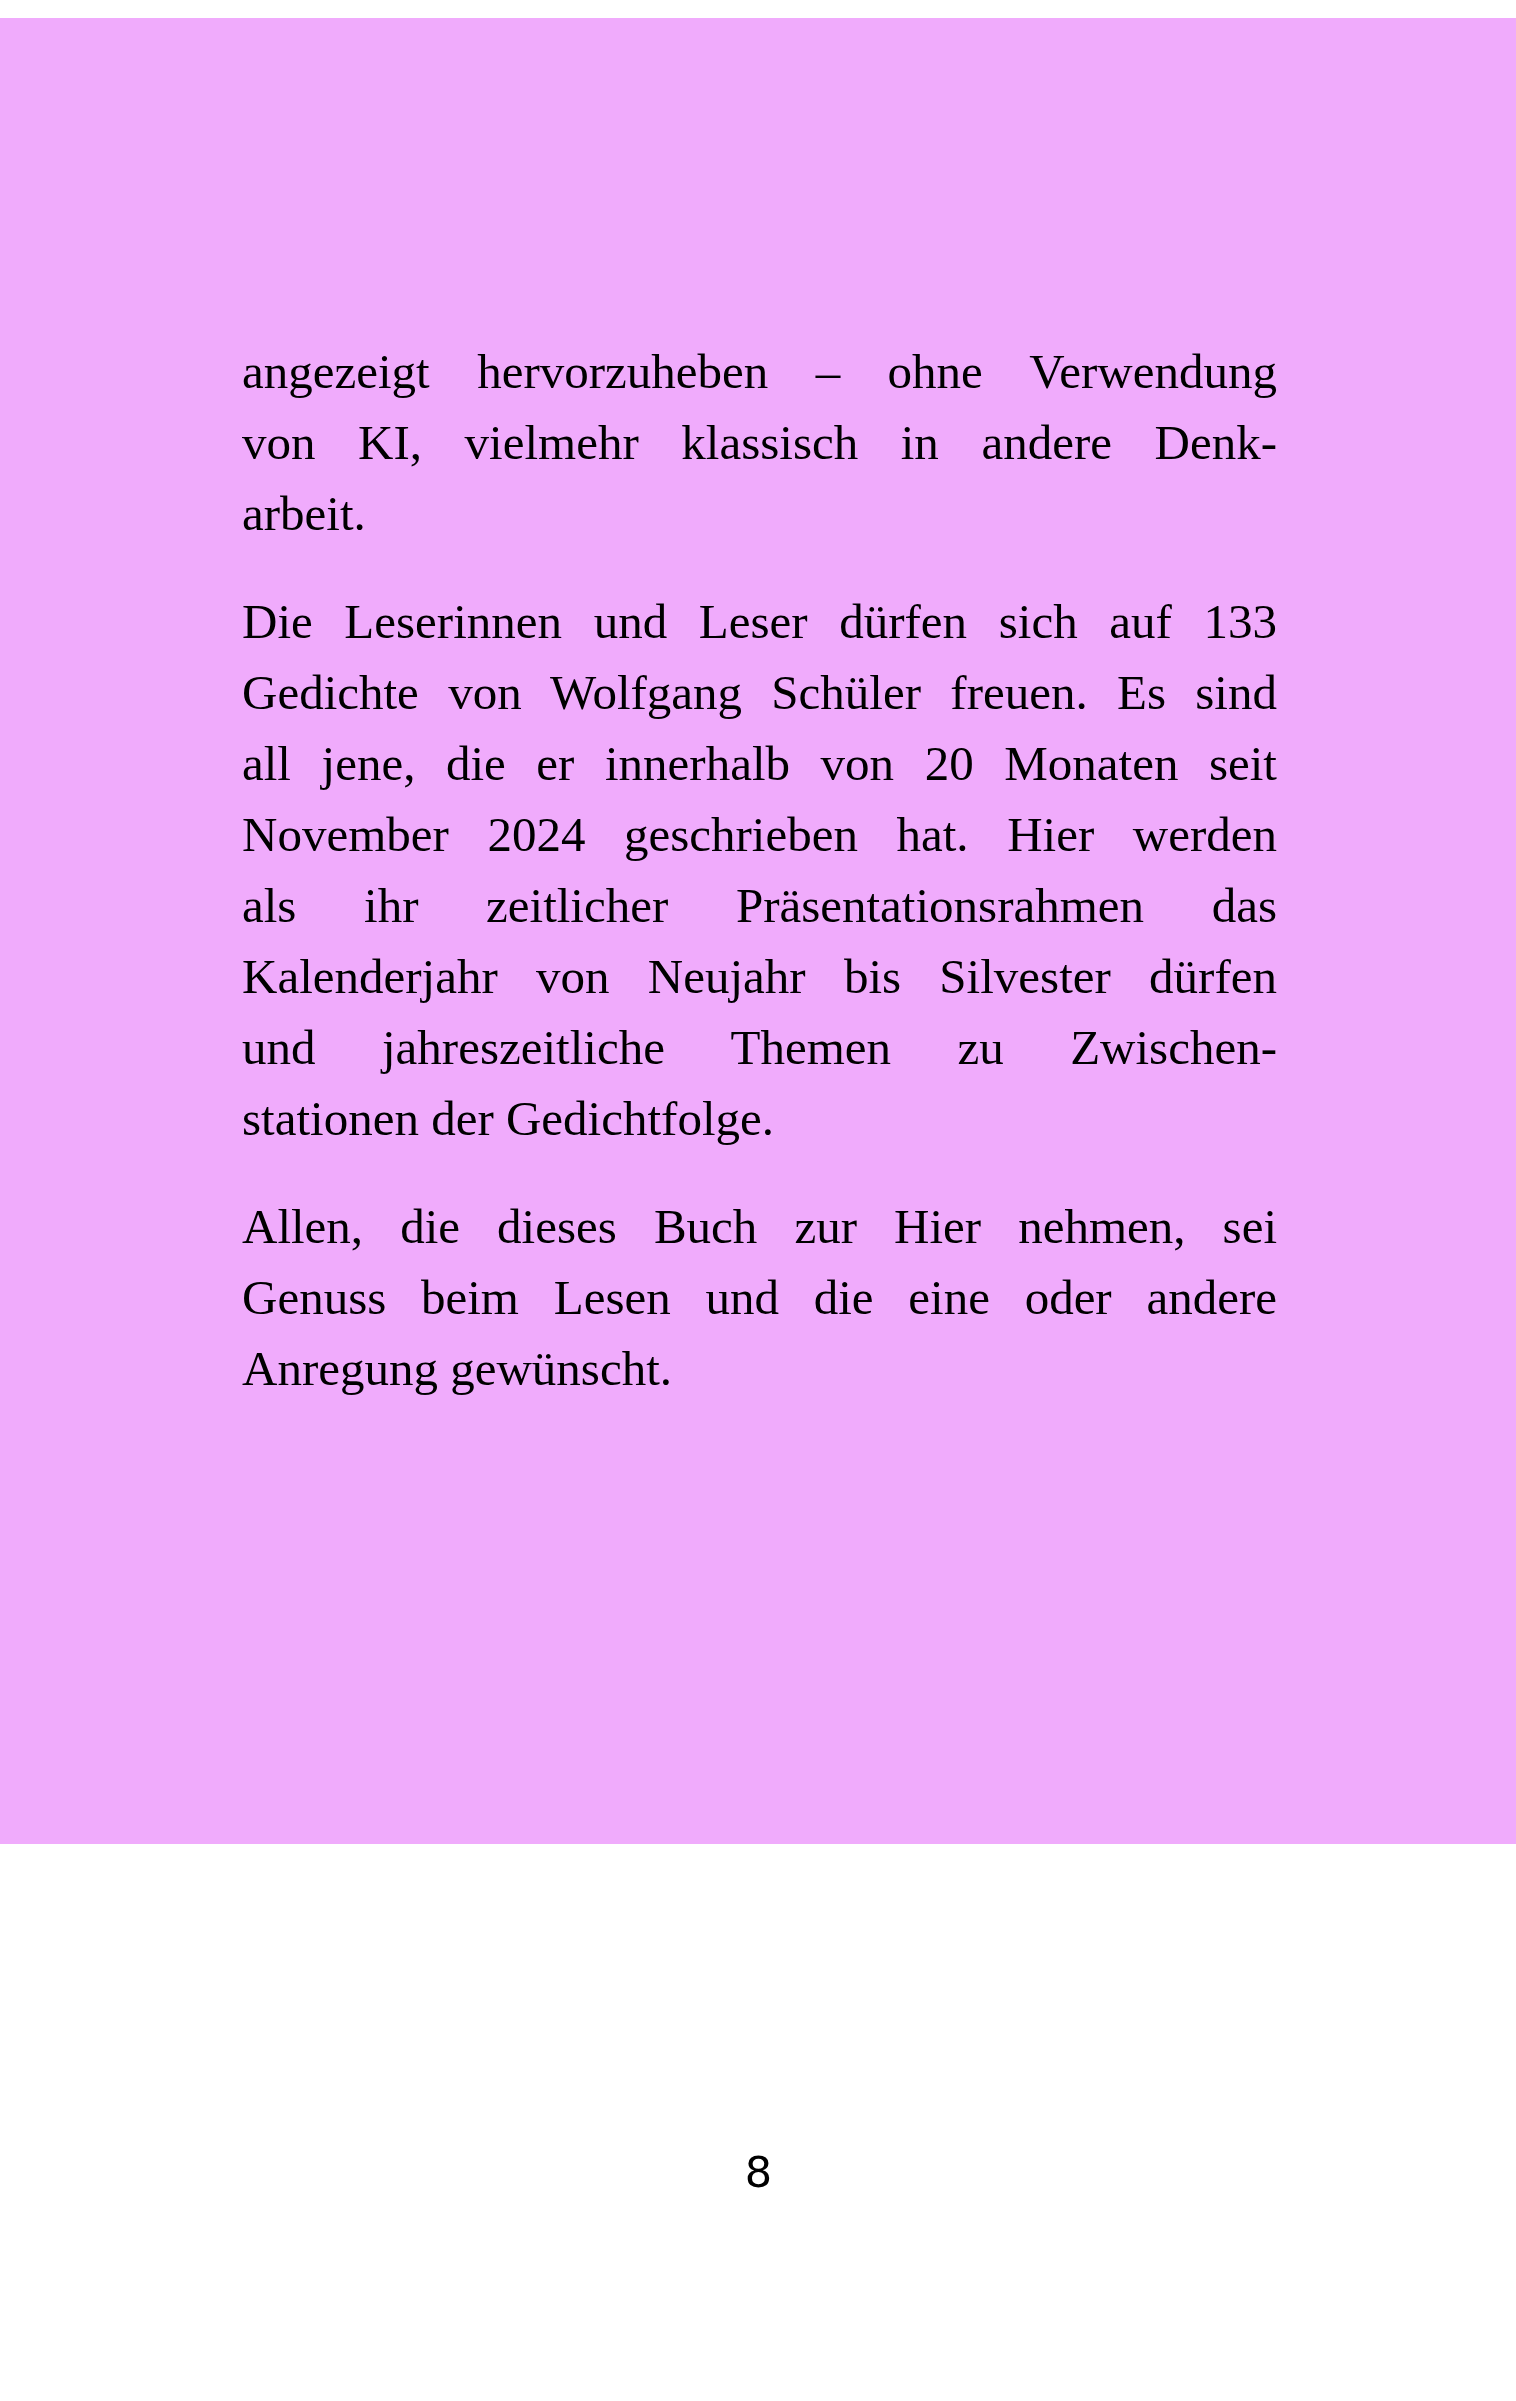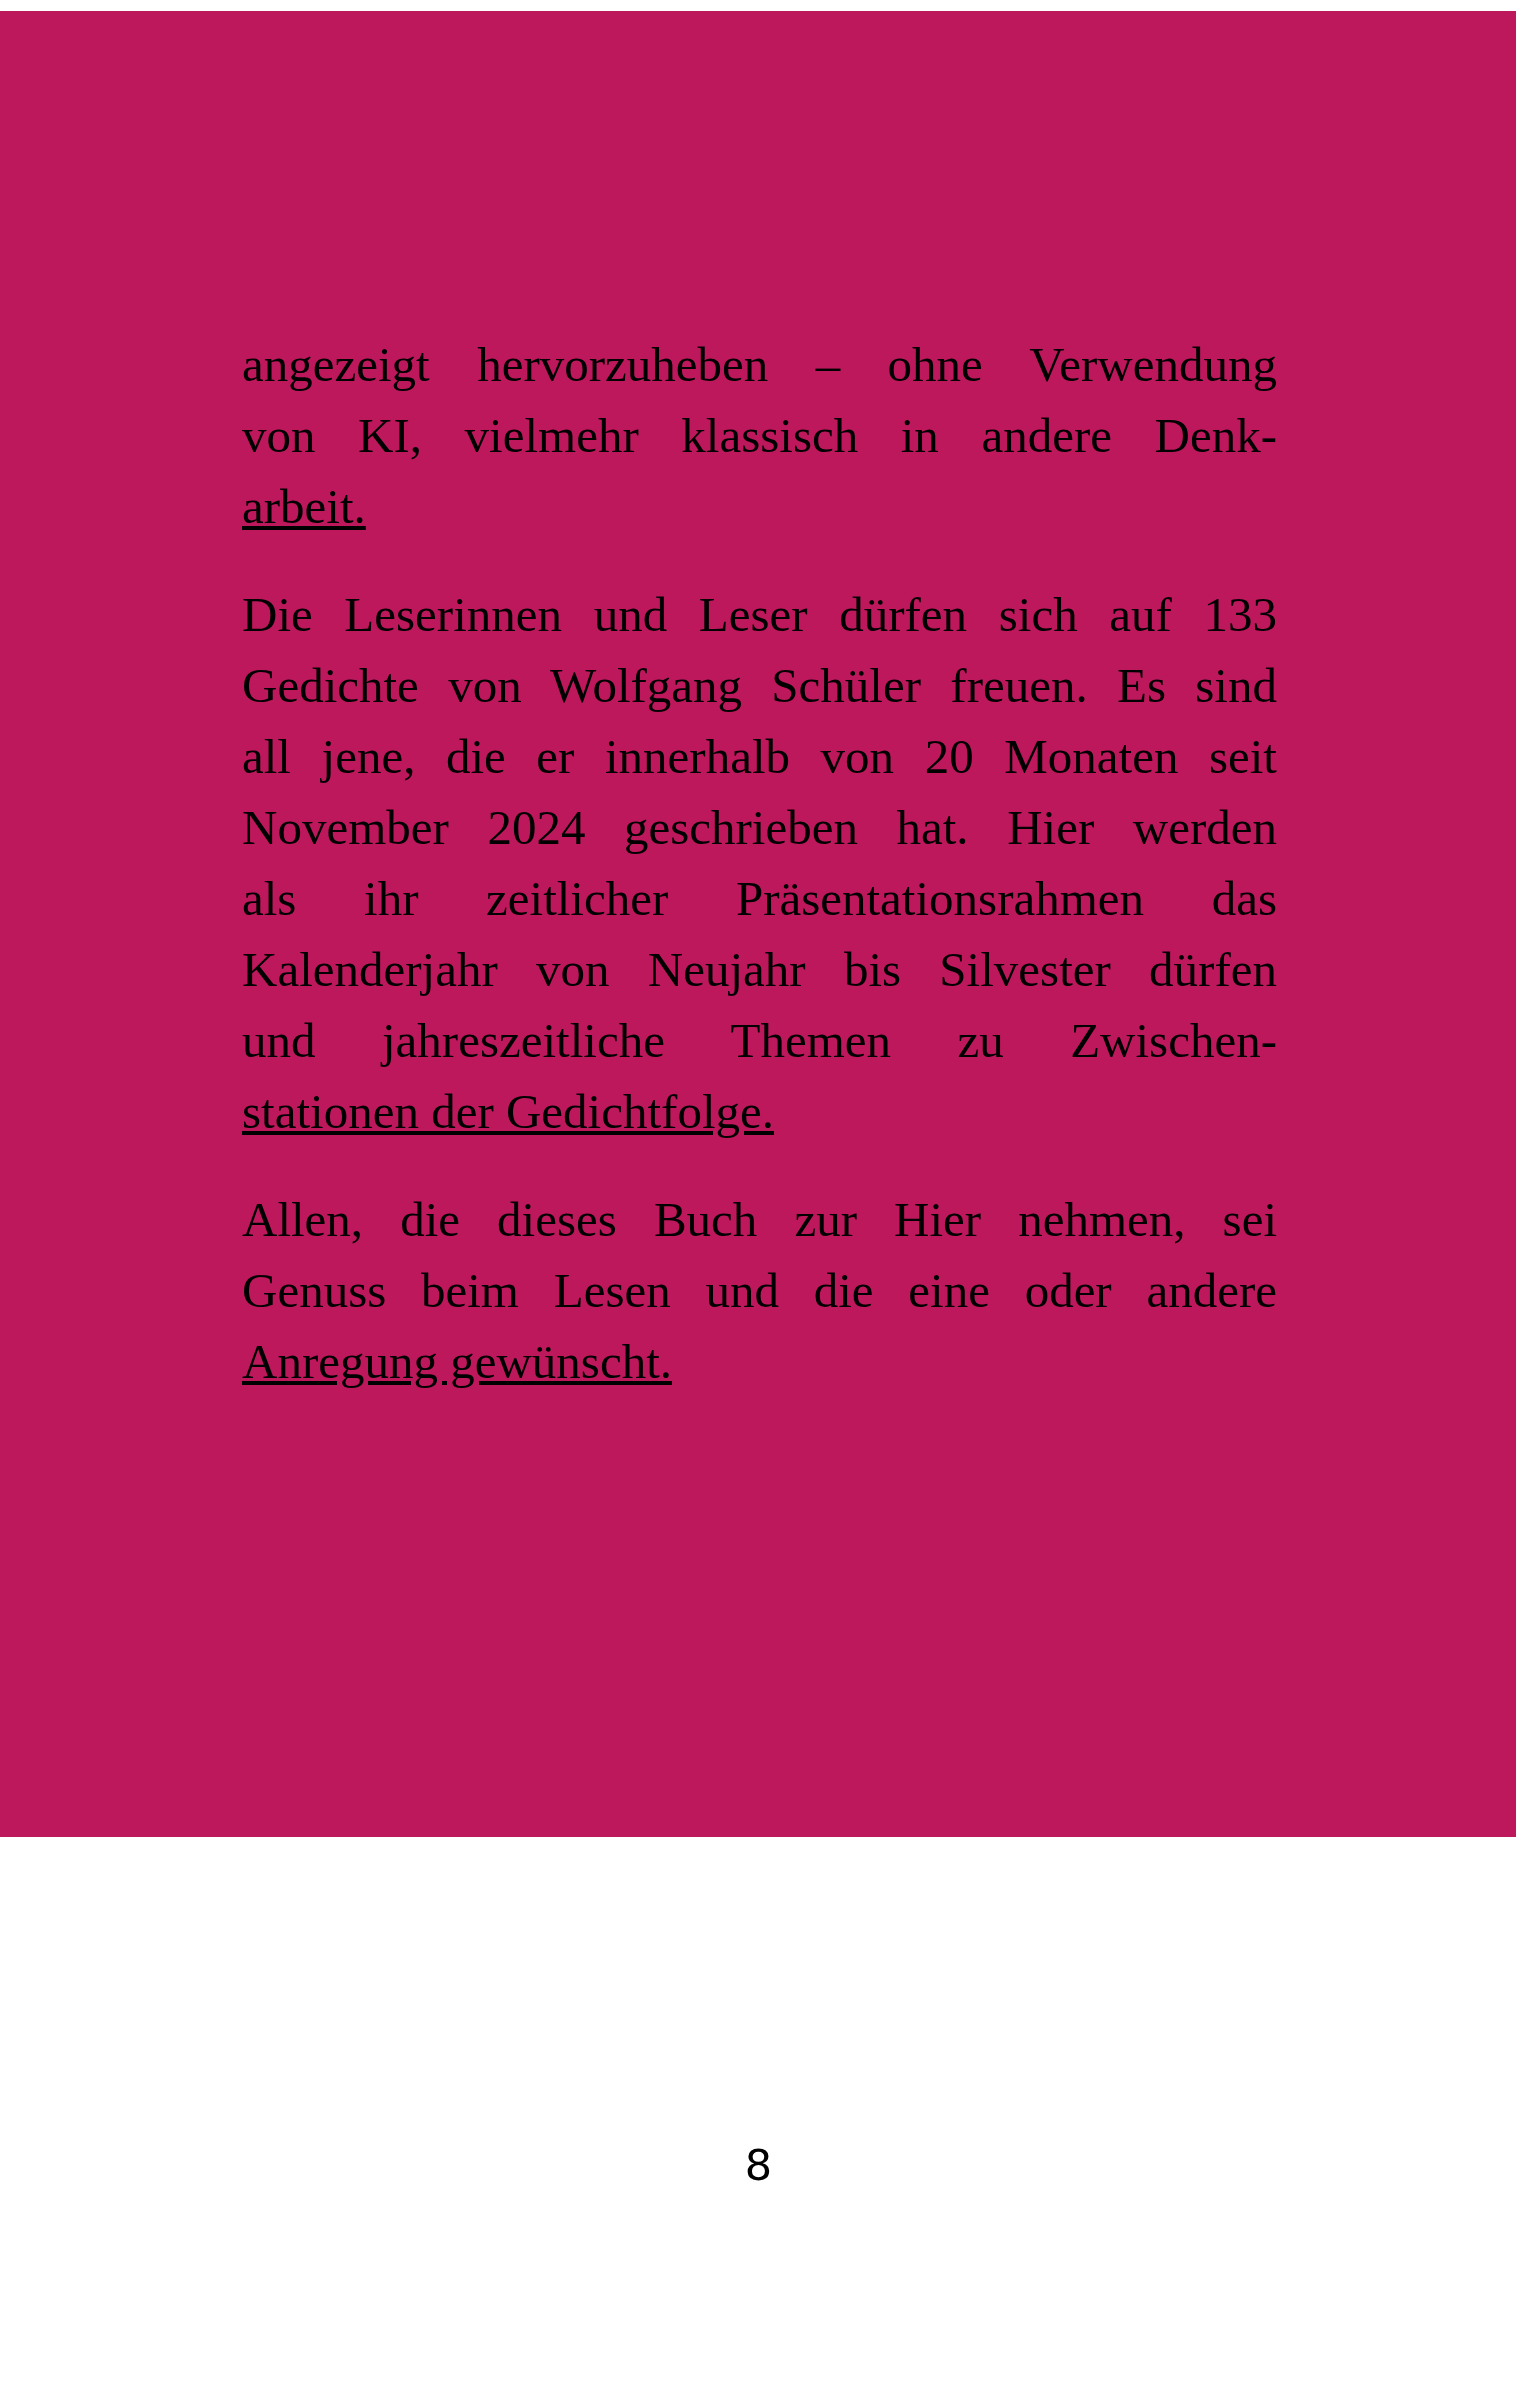--- a/index.html
+++ b/index.html
@@ -1,17 +1,17 @@
 <!DOCTYPE html>
 <html style="font-size:8.6px"><head>
 <meta charset="utf-8">
 <style>
   html, body { margin: 0; padding: 0; background: #ffffff; }
   body { width: 1517px; height: 2401px; position: relative; overflow: hidden; }
-  .page { position: absolute; left: 0; top: 11px; width: 1517px; height: 1826px; background: #be185d; }
+  .page { position: absolute; left: 0; top: 18px; width: 1517px; height: 1826px; background: #f0abfc; }
   .text-block {
     position: absolute;
     left: 242px;
     top: 318px;
     width: 1035px;
     font-family: "Liberation Serif", "DejaVu Serif", serif;
     font-size: 49px;
     line-height: 71px;
     color: #000000;
   }
@@ -22,21 +22,20 @@
   }
   .line {
     display: block;
     text-align: justify;
     text-align-last: justify;
     white-space: nowrap;
     height: 71px;
   }
   .line.last {
     text-align-last: left;
-    text-decoration: underline;
   }
   .page-number {
     position: absolute;
     left: 0;
     width: 1517px;
     top: 2128px;
     text-align: center;
     font-family: "DejaVu Sans", "Liberation Sans", sans-serif;
     font-size: 43px;
     line-height: 53px;

